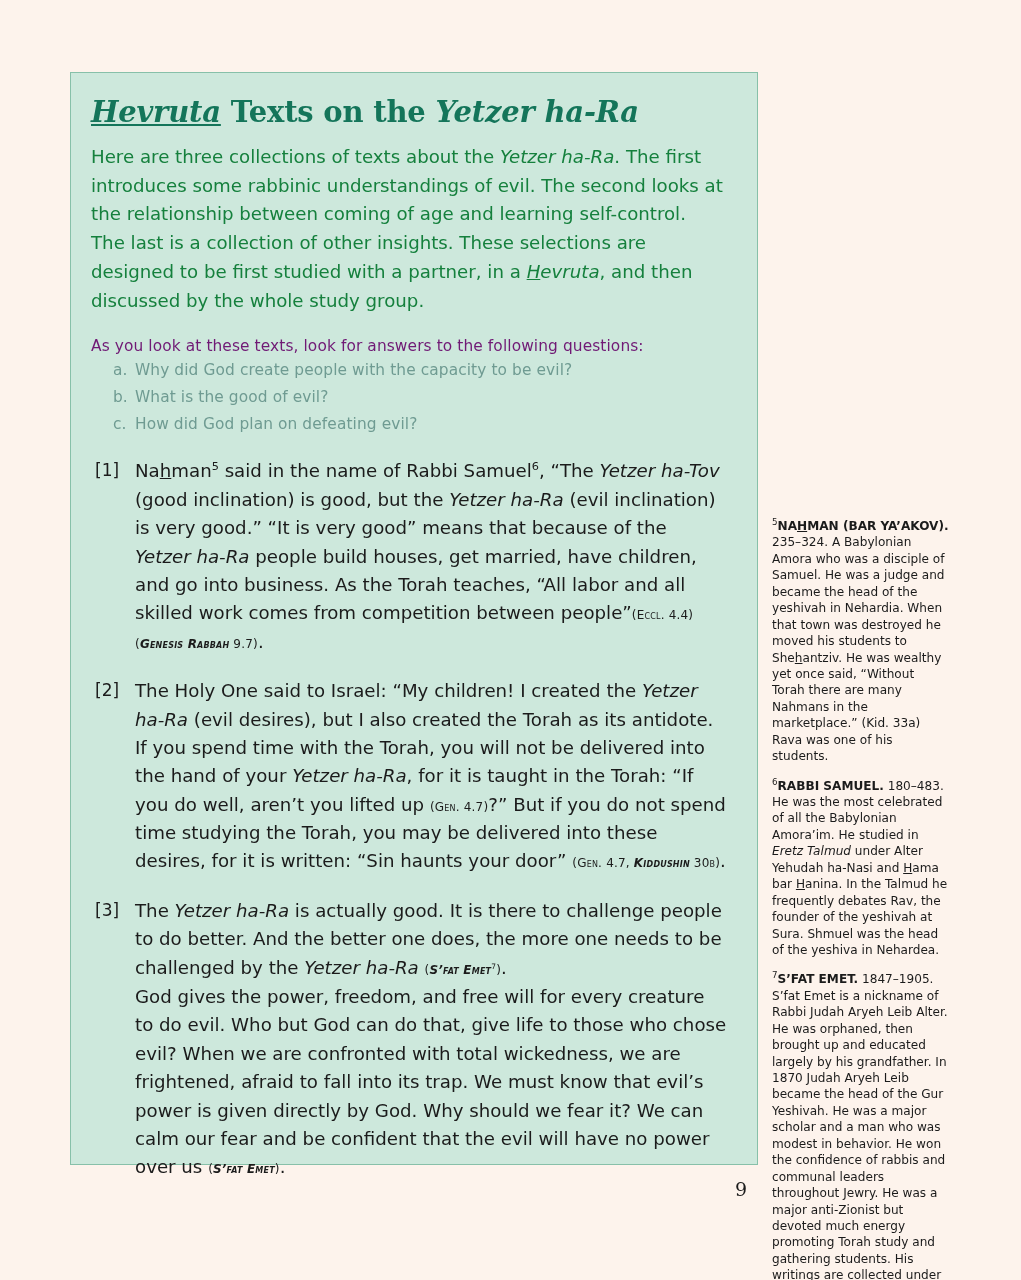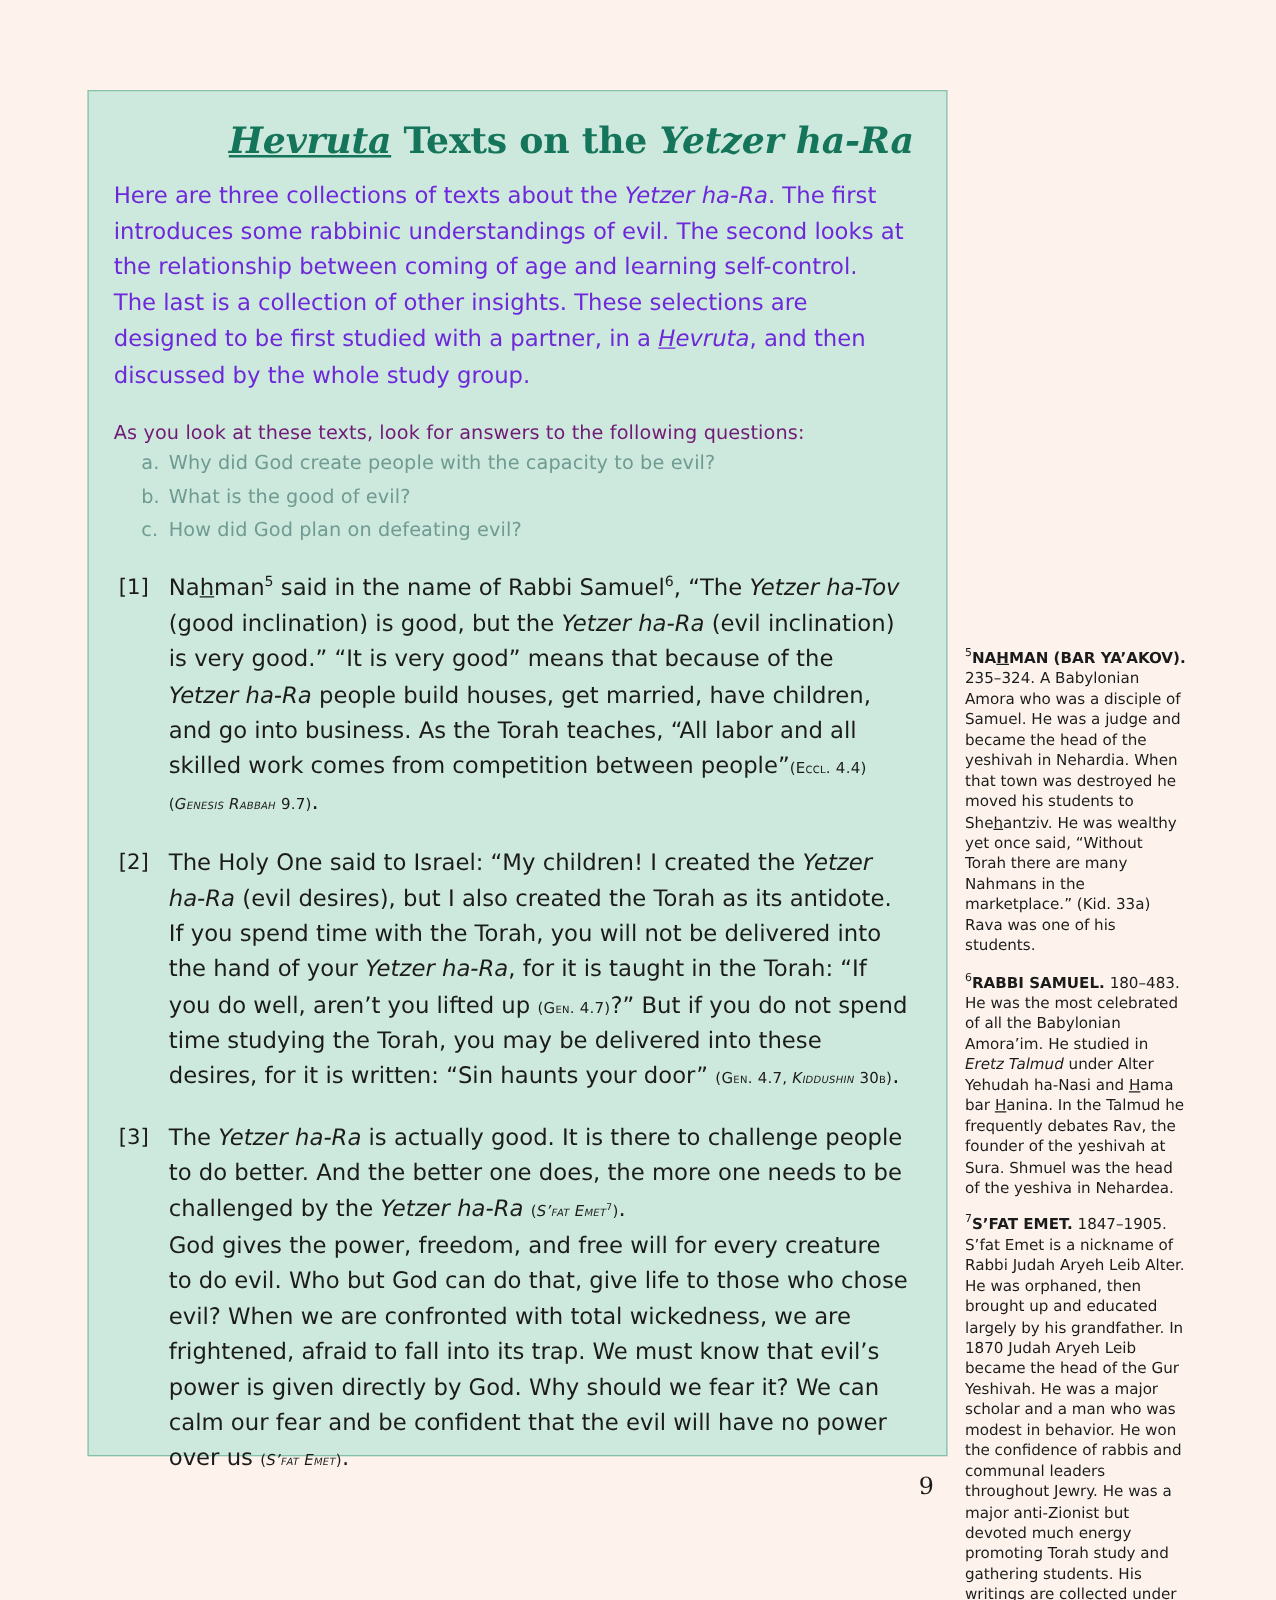--- a/index.html
+++ b/index.html
@@ -27,37 +27,37 @@
     top: 72px;
     width: 688px;
     height: 1093px;
     background: #cde8dc;
     border: 1.5px solid #87c0a9;
     box-sizing: border-box;
     padding: 18px 26px 20px 20px;
   }
 
   .box-title {
-    text-align: right;
+    text-align: left;
     font-family: "DejaVu Serif", "Liberation Serif", serif;
     font-weight: bold;
     font-size: 29px;
     color: #14755a;
     letter-spacing: -0.2px;
     margin: 6px 0 14px 0;
     line-height: 1.1;
   }
   .box-title .ital { font-style: italic; }
   .box-title .uline { text-decoration: underline; text-underline-offset: 2px; }
 
   .intro {
     font-family: "DejaVu Sans", sans-serif;
     font-size: 18.2px;
     line-height: 1.58;
-    color: #6d28d9;
+    color: #15803d;
     margin: 0 6px 22px 0;
   }
   .intro i { font-style: italic; }
   .intro u { text-decoration: underline; text-underline-offset: 1px; }
 
   .subhead {
     font-family: "DejaVu Serif", "Liberation Serif", serif;
     font-weight: bold;
     font-size: 19px;
     color: #181818;
@@ -114,21 +114,21 @@
   .passage sup {
     font-size: 0.62em;
     vertical-align: super;
     line-height: 0;
   }
   .cite {
     font-size: 0.66em;
     font-variant: small-caps;
     letter-spacing: 0.2px;
   }
-  .cite i { font-style: italic; }
+  .cite i { font-style: italic; font-weight: bold; }
 
   
   .sidebar {
     position: absolute;
     left: 772px;
     top: 518px;
     width: 178px;
     font-family: "DejaVu Sans", sans-serif;
     font-size: 12.1px;
     line-height: 1.36;

